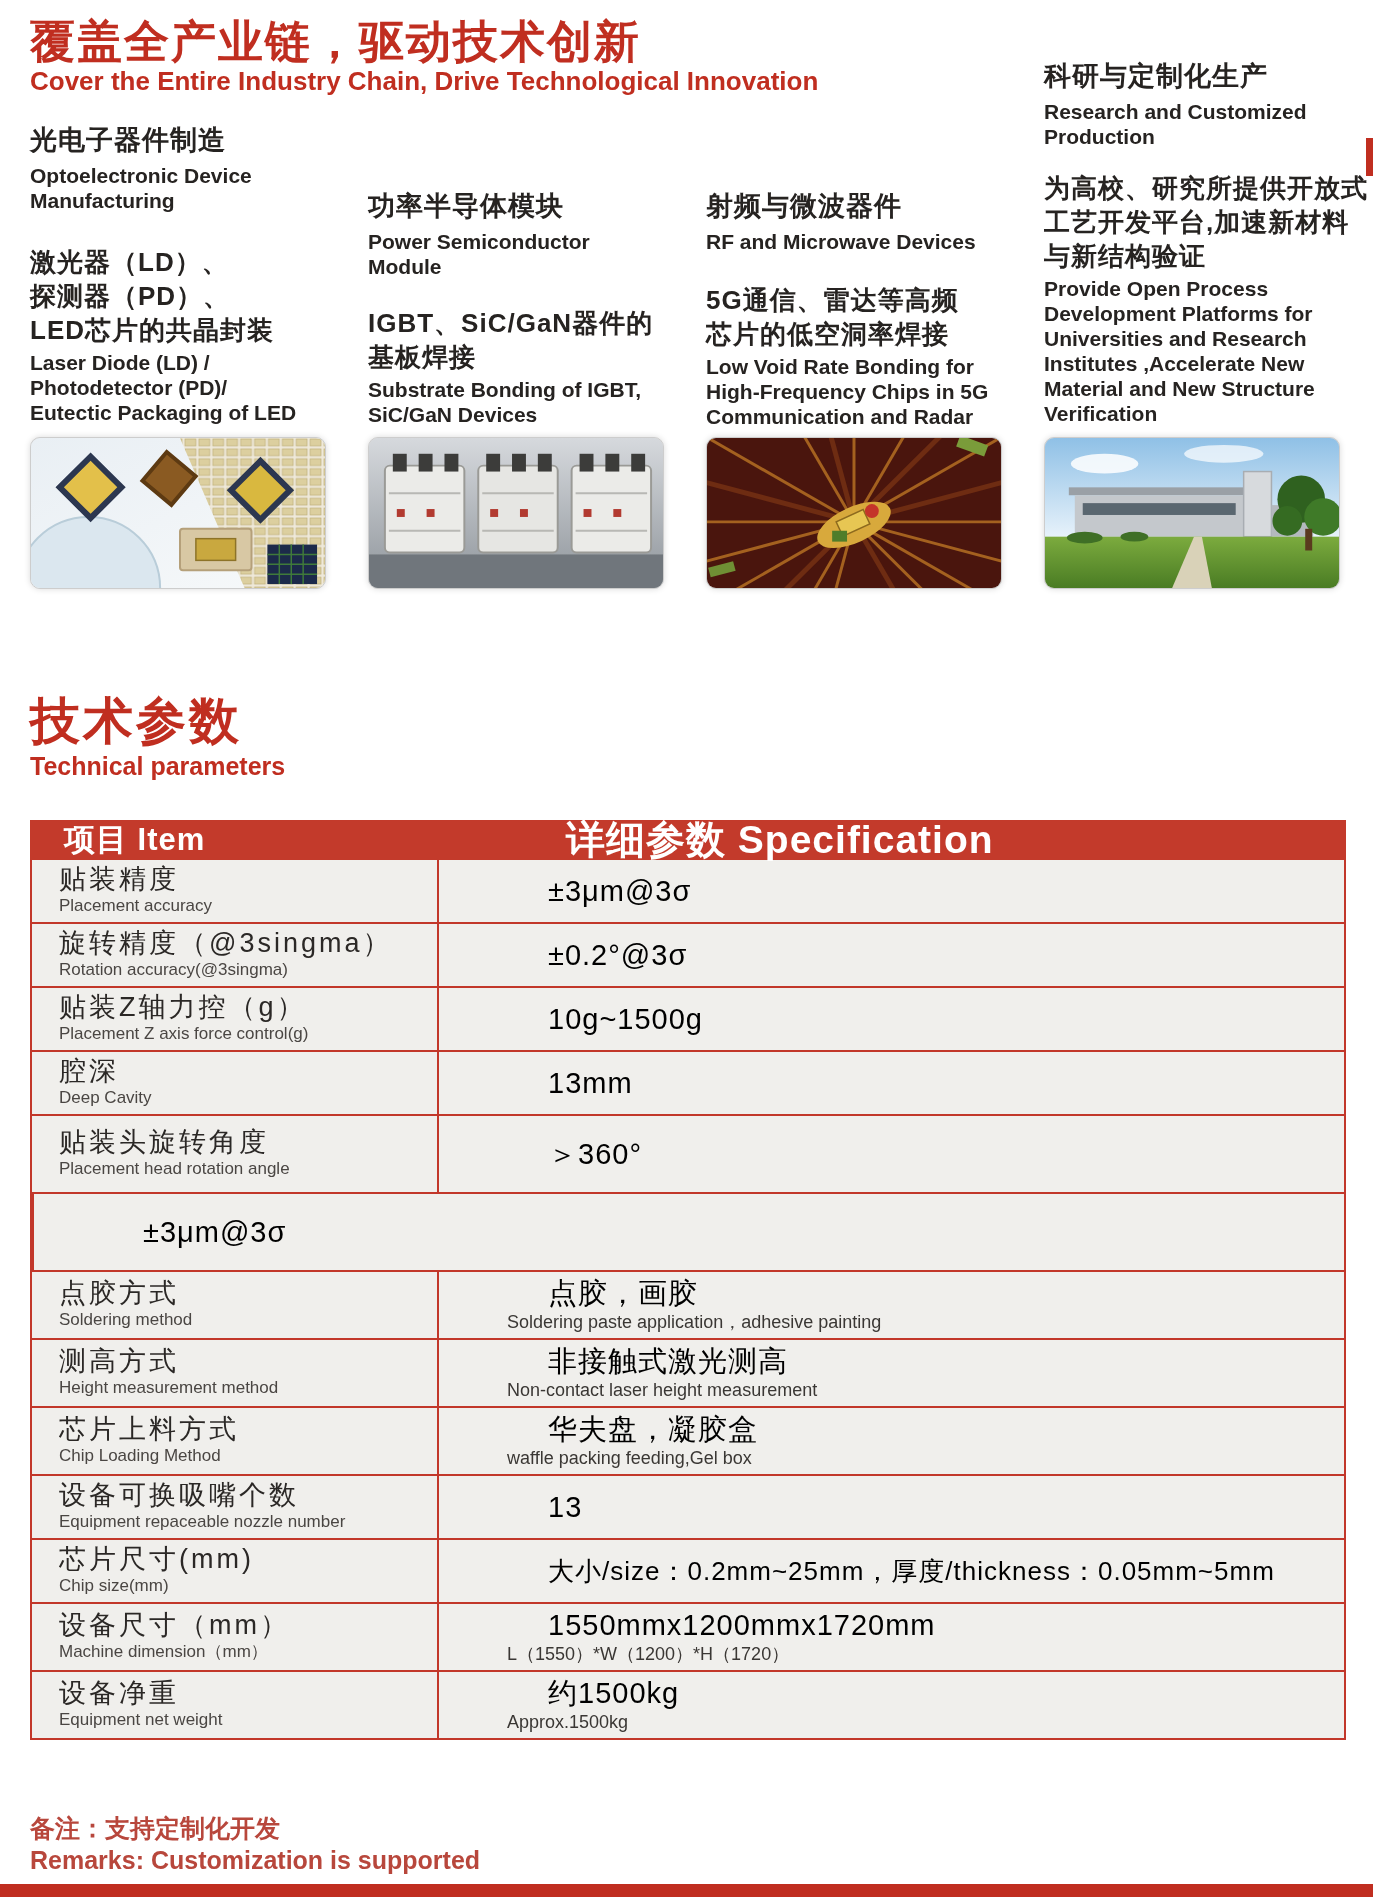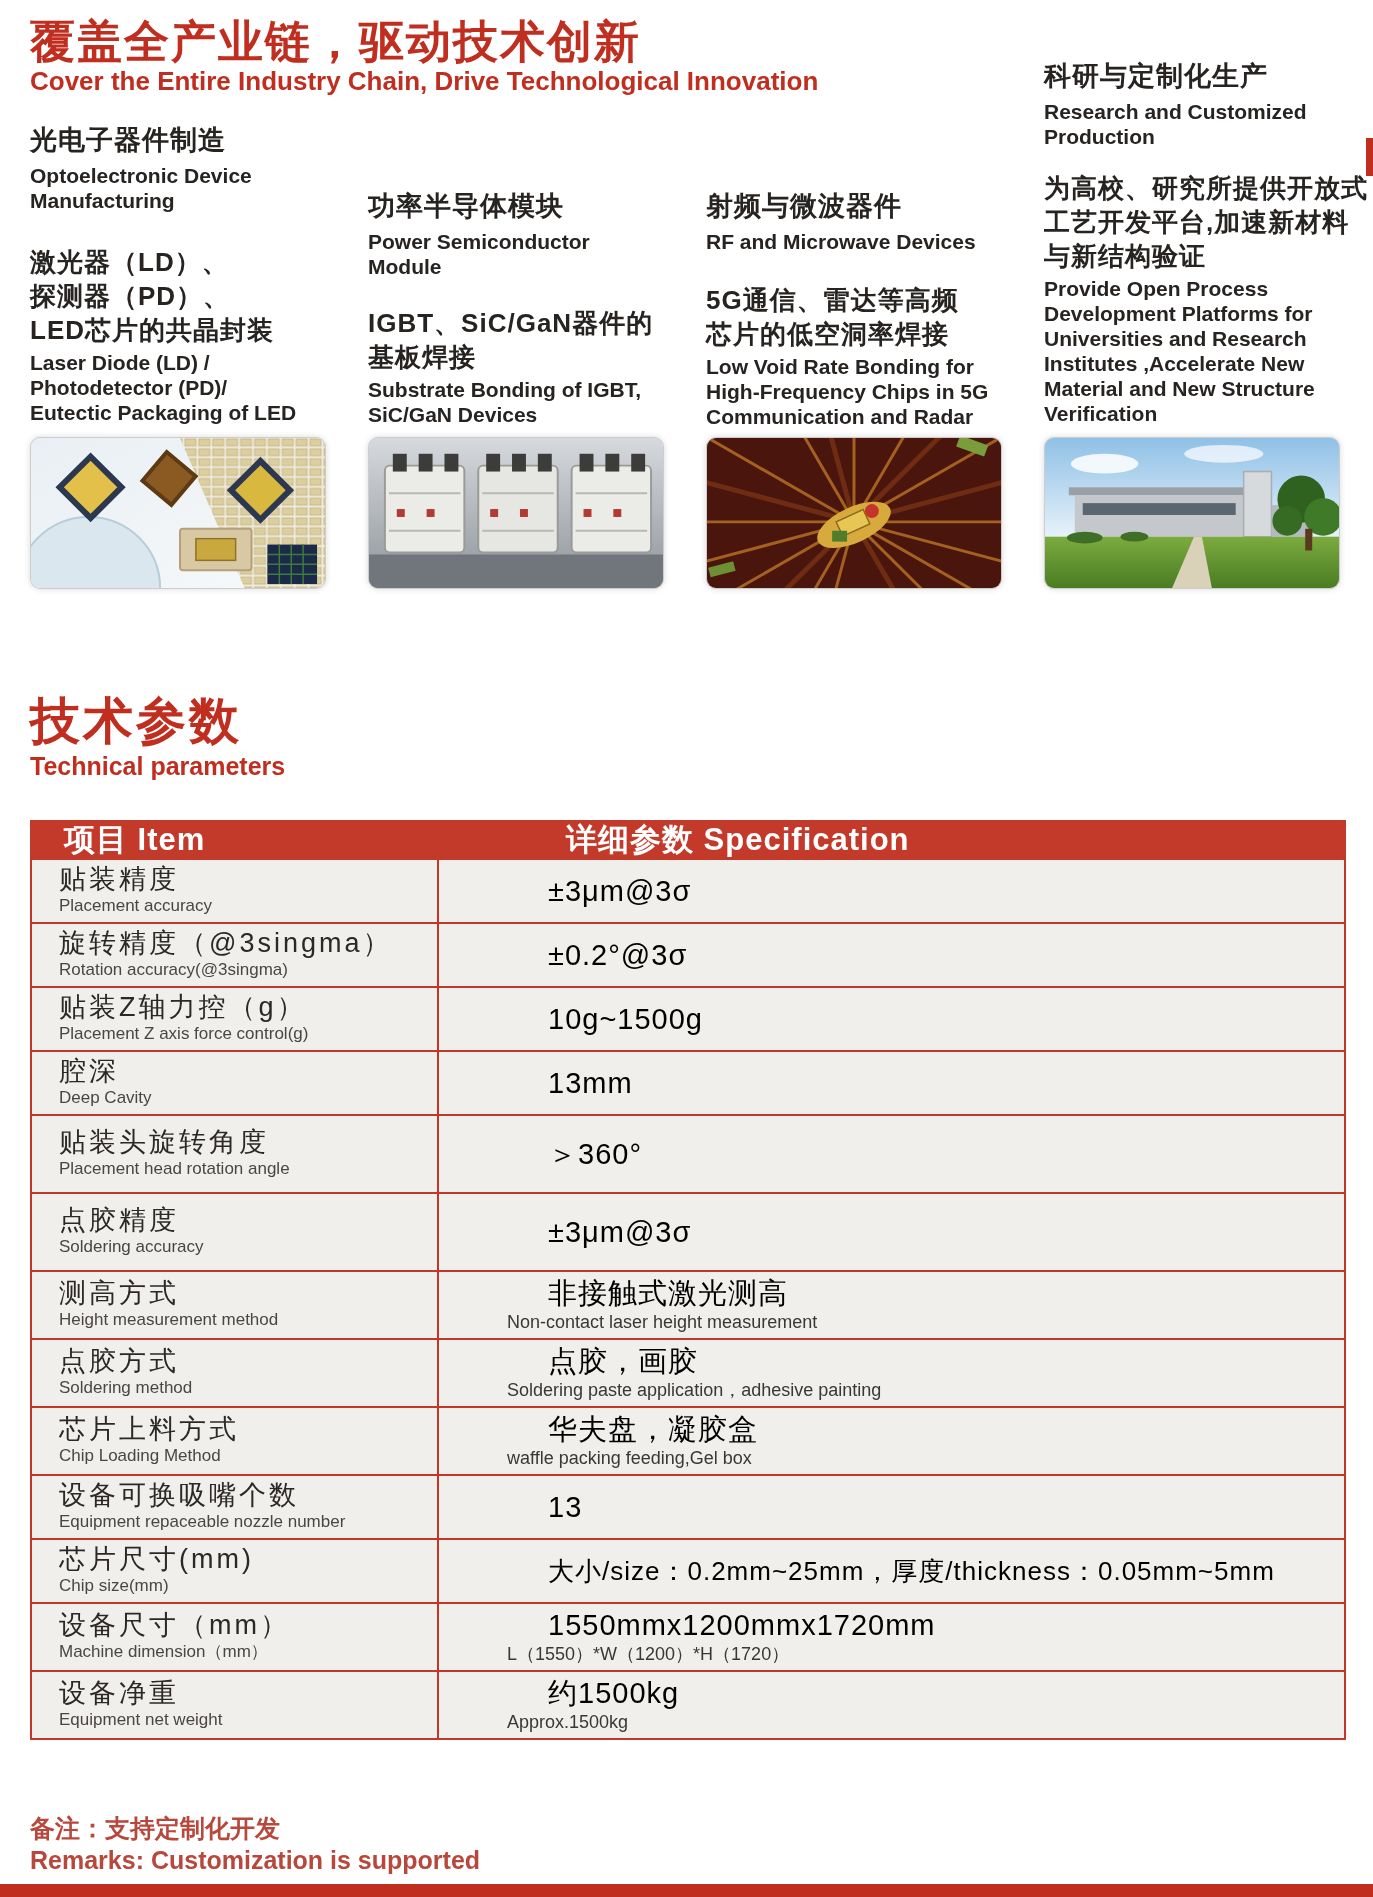--- a/index.html
+++ b/index.html
@@ -34,21 +34,21 @@
          overflow:hidden;box-shadow:0 0 6px rgba(0,0,0,0.15);background:#ddd;}
   .photo svg{display:block;width:100%;height:100%;}
   .p1{left:30px;} .p2{left:368px;} .p3{left:706px;} .p4{left:1044px;}
 
   .tech-title{position:absolute;left:30px;top:688px;font-size:50px;font-weight:bold;color:var(--red);letter-spacing:3px;}
   .tech-sub{position:absolute;left:30px;top:752px;font-size:25px;font-weight:bold;color:var(--red);}
 
   .param-table{position:absolute;left:30px;top:820px;width:1316px;}
   .t-header{position:relative;height:40px;background:var(--red-bar);color:#fff;}
   .h-item{position:absolute;left:34px;top:50%;transform:translateY(-50%);font-size:31px;font-weight:bold;letter-spacing:1px;}
-  .h-spec{position:absolute;left:536px;top:50%;transform:translateY(-50%);font-size:31px;font-weight:bold;letter-spacing:1px;}
+  .h-spec{position:absolute;left:536px;top:50%;transform:translateY(-50%);font-size:39px;font-weight:bold;letter-spacing:1px;}
   .t-body{border-left:2px solid var(--line);border-right:2px solid var(--line);}
   .t-row{display:flex;background:var(--row-bg);border-bottom:2px solid var(--line);min-height:64px;}
   .t-row:nth-child(5),.t-row:nth-child(6){min-height:78px;}
   .cell-item{width:405px;display:flex;flex-direction:column;justify-content:center;padding:2px 8px 5px 27px;}
   .cell-spec{flex:1;border-left:2px solid var(--line);display:flex;flex-direction:column;justify-content:center;padding:5px 10px 5px 68px;}
   .row-zh{font-size:27px;letter-spacing:3px;color:#2b2826;line-height:32px;}
   .row-en{font-size:17px;color:var(--ink-soft);line-height:20px;margin-top:1px;}
   .val-zh{font-size:29px;color:#000000;letter-spacing:1px;line-height:33px;margin-left:41px;}
   .t-row:nth-child(11) .val-zh{font-size:26px;}
   .val-sub{font-size:18px;color:#3a3734;line-height:21px;margin-top:2px;}
@@ -296,49 +296,45 @@
       <div class="row-zh">贴装头旋转角度</div>
       <div class="row-en">Placement head rotation angle</div>
     </div>
     <div class="cell-spec">
       <div class="val-zh">＞360°</div>
 
     </div>
   </div>
 
   <div class="t-row">
-    <div class="cell-item">
-      <div class="row-zh">点胶精度</div>
-      <div class="row-en">Soldering accuracy</div>
-    </div>
     <div class="cell-spec">
       <div class="val-zh">±3μm@3σ</div>
 
+    </div>
+  </div>
+
+  <div class="t-row">
+    <div class="cell-item">
+      <div class="row-zh">点胶方式</div>
+      <div class="row-en">Soldering method</div>
+    </div>
+    <div class="cell-spec">
+      <div class="val-zh">点胶，画胶</div>
+      <div class="val-sub">Soldering paste application，adhesive painting</div>
     </div>
   </div>
 
   <div class="t-row">
     <div class="cell-item">
       <div class="row-zh">测高方式</div>
       <div class="row-en">Height measurement method</div>
     </div>
     <div class="cell-spec">
       <div class="val-zh">非接触式激光测高</div>
       <div class="val-sub">Non-contact laser height measurement</div>
-    </div>
-  </div>
-
-  <div class="t-row">
-    <div class="cell-item">
-      <div class="row-zh">点胶方式</div>
-      <div class="row-en">Soldering method</div>
-    </div>
-    <div class="cell-spec">
-      <div class="val-zh">点胶，画胶</div>
-      <div class="val-sub">Soldering paste application，adhesive painting</div>
     </div>
   </div>
 
   <div class="t-row">
     <div class="cell-item">
       <div class="row-zh">芯片上料方式</div>
       <div class="row-en">Chip Loading Method</div>
     </div>
     <div class="cell-spec">
       <div class="val-zh">华夫盘，凝胶盒</div>

